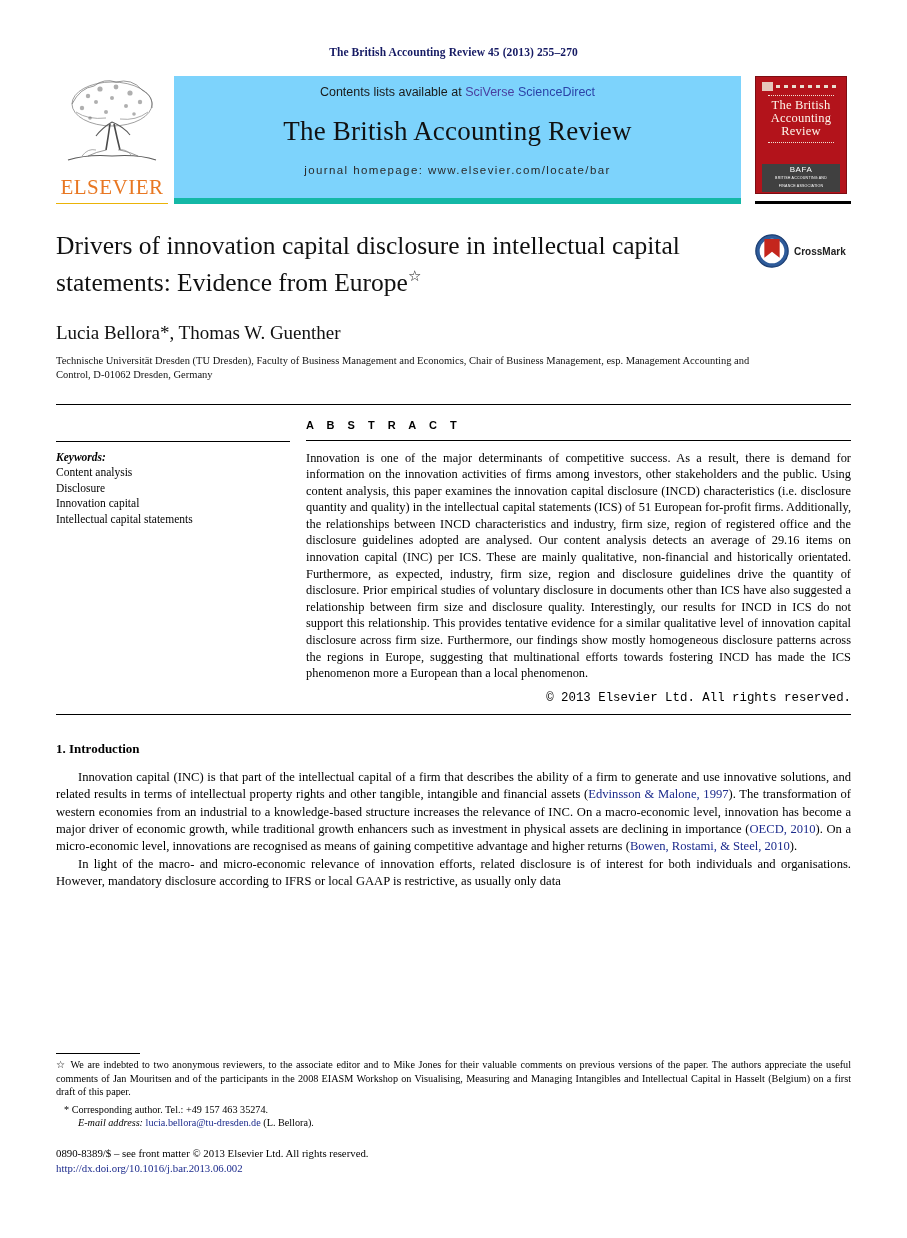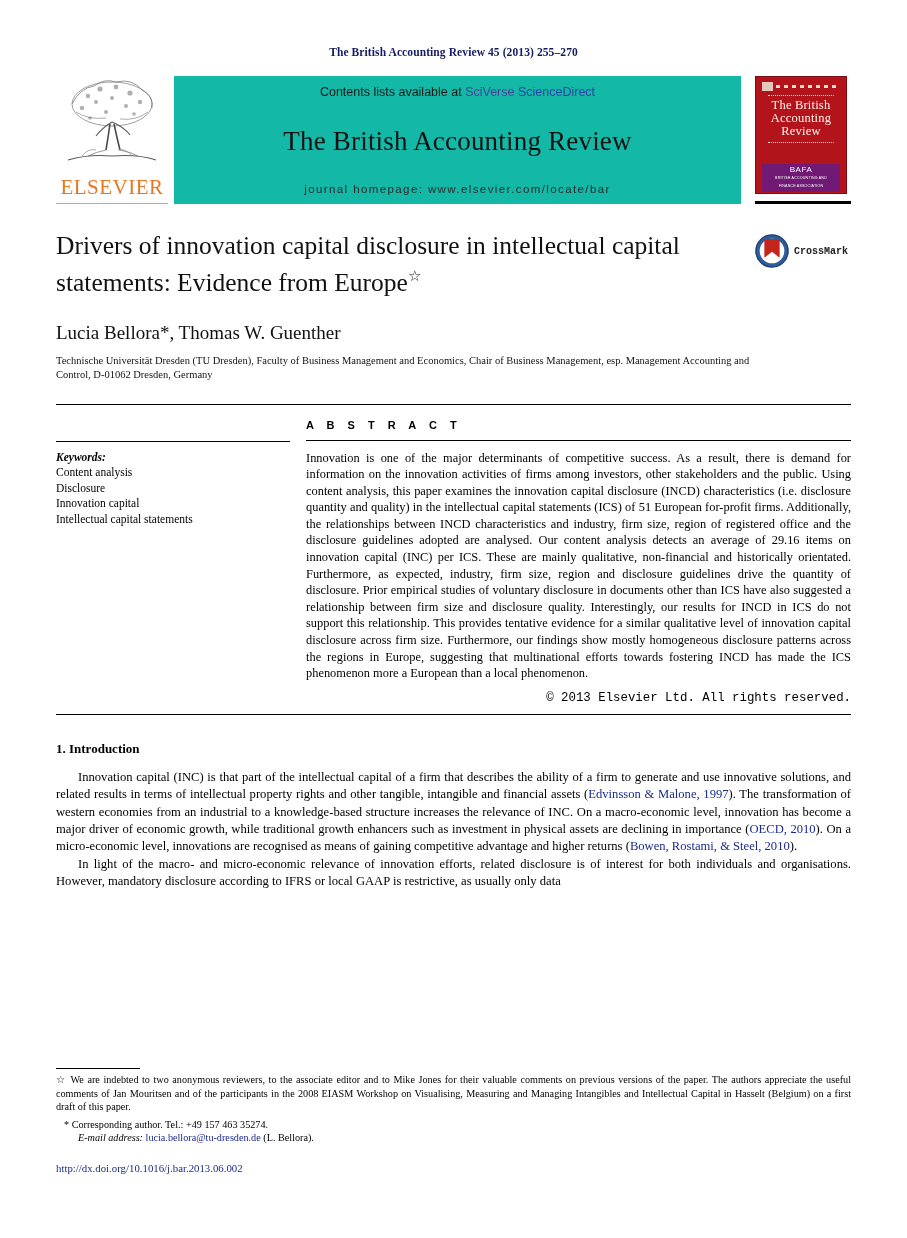--- a/index.html
+++ b/index.html
@@ -59,30 +59,30 @@
     font-size: 21px;
     letter-spacing: 0.5px;
     color: #e87722;
     line-height: 1;
     padding-bottom: 5px;
     position: relative;
     z-index: 2;
   }
   .mast-center {
     flex: 1 1 auto;
-    background: #14b8a6;
+    background: #7dd3fc;
     margin-left: 6px;
     margin-right: 0;
-    border-bottom: 3px solid #14b8a6;
+    border-bottom: 6px solid #14b8a6;
     box-sizing: border-box;
     display: flex;
     flex-direction: column;
     align-items: center;
     justify-content: space-between;
-    padding: 9px 0 6px 0;
+    padding: 9px 0 22px 0;
   }
   .contents-line {
     font-family: "Liberation Sans", sans-serif;
     font-size: 12.5px;
     color: #1a1a1a;
   }
   .contents-line .sciverse { color: #4a3f9f; }
   .contents-line .sciencedirect { color: #2b43a8; }
   .journal-title {
     font-family: "Liberation Serif", serif;
@@ -141,21 +141,21 @@
   .cover-title {
     font-family: "Liberation Serif", serif;
     color: #fdf6ec;
     font-size: 12.5px;
     line-height: 13px;
     text-align: center;
     letter-spacing: .2px;
   }
   .cover-bafa {
     margin-top: 18px;
-    background: #701a75;
+    background: #404040;
     color: #ffffff;
     font-family: "Liberation Sans", sans-serif;
     font-size: 8px;
     padding: 2px 6px;
     text-align: center;
     line-height: 8px;
     letter-spacing: .5px;
   }
   .cover-bafa .sub { font-size: 3.6px; letter-spacing: .2px; display: block; }
 
@@ -177,21 +177,21 @@
   .star-sup { font-size: 15px; vertical-align: super; }
   .crossmark {
     flex: 0 0 96px;
     display: flex;
     align-items: center;
     gap: 5px;
     padding-top: 4px;
   }
   .cm-logo { width: 34px; height: 34px; display: block; }
   .cm-text {
-    font-family: Liberation Mono, monospace;
+    font-family: Liberation Sans, sans-serif;
     font-size: 10px;
     font-weight: bold;
     color: #222;
   }
   .authors {
     font-family: "Liberation Serif", serif;
     font-size: 19px;
     margin-top: 24px;
     color: #111;
   }
@@ -415,17 +415,18 @@
     </div>
     <div class="footnote fn-corr">
       <span>*</span>
       <span>Corresponding author. Tel.: +49 157 463 35274.</span>
     </div>
     <div class="footnote fn-email">
       <em>E-mail address:</em>
       <span class="link">lucia.bellora@tu-dresden.de</span><span> (L. Bellora).</span>
     </div>
     <div class="imprint">
+      <div>0890-8389/$ – see front matter © 2013 Elsevier Ltd. All rights reserved.</div>
       <div class="doi">http://dx.doi.org/10.1016/j.bar.2013.06.002</div>
     </div>
   </div>
 
 </div>
 
 </body></html>

